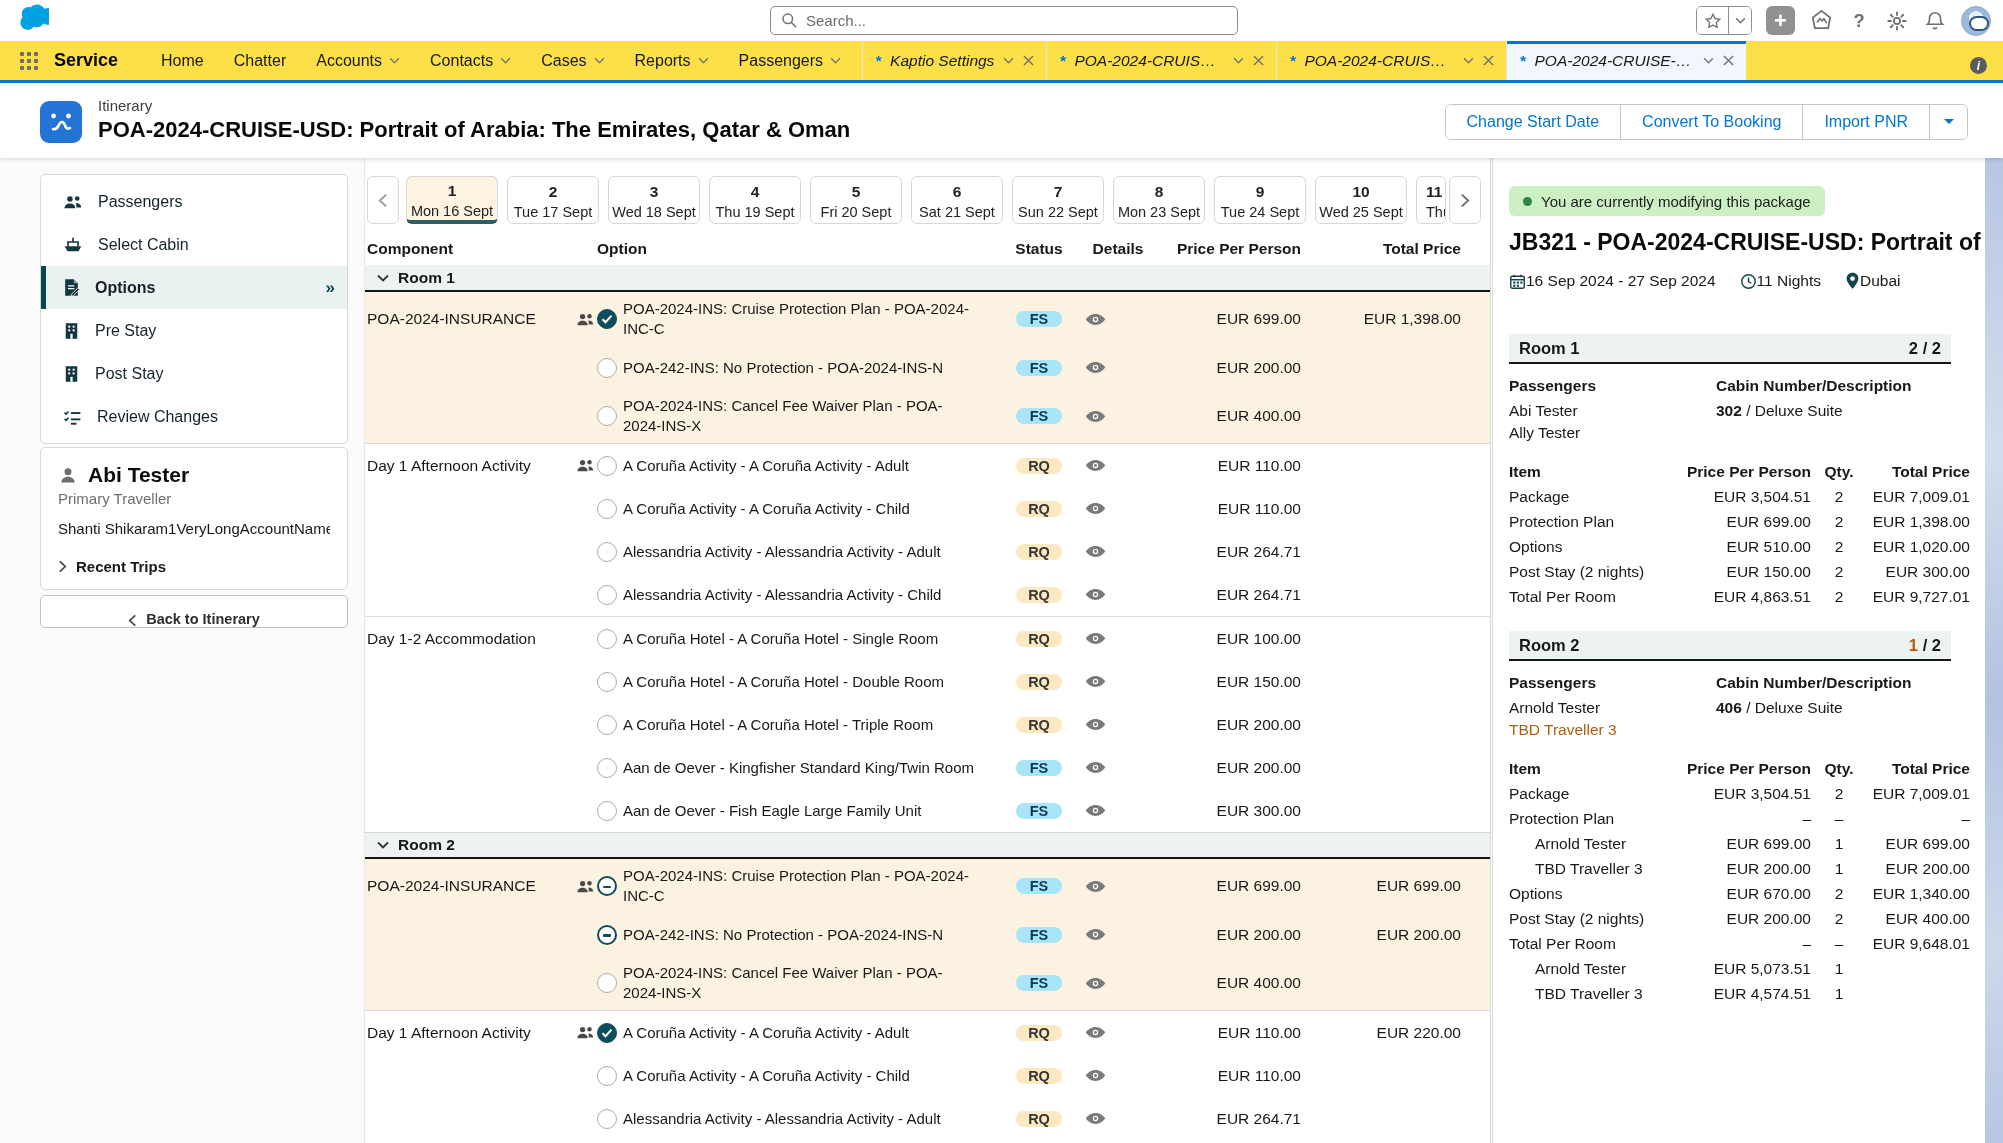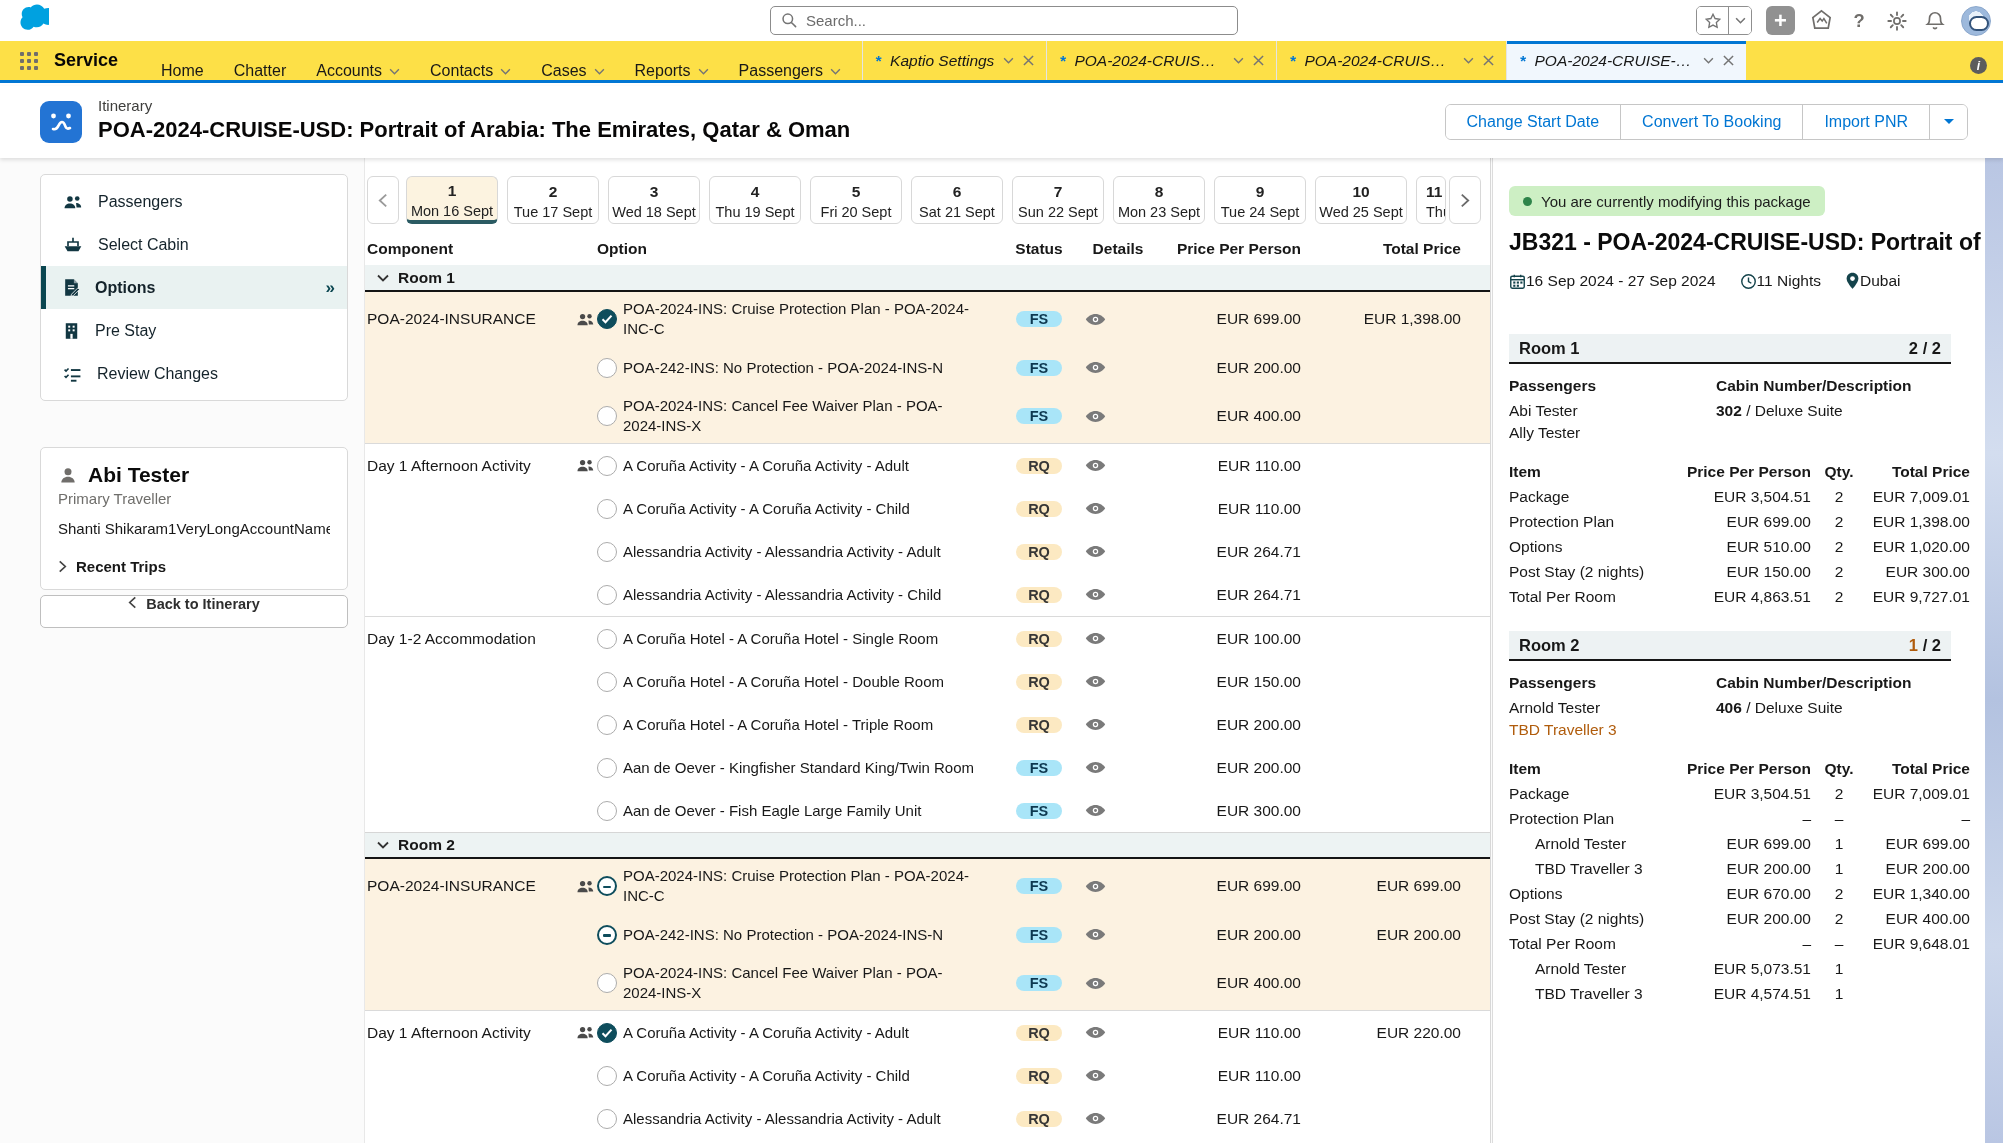--- a/index.html
+++ b/index.html
@@ -26,21 +26,21 @@
     border:1px solid #8aa7cc; position:relative; overflow:hidden;}
   .avatar::after { content:""; position:absolute; left:7px; top:9px; width:16px; height:11px; border-radius:8px; background:#fff;
     border:2px solid #33537a; }
 
   
   .nav { position:absolute; left:0; top:41px; width:2003px; height:42px; background:#fde047;
     border-bottom:3px solid #0176d3; display:flex; align-items:stretch; }
   .waffle { display:grid; grid-template-columns:repeat(3,4px); grid-gap:3px; align-self:center; margin-left:20px; }
   .waffle i { width:4px; height:4px; border-radius:1px; background:#706e6b; }
   .appname { align-self:center; margin-left:16px; font-size:18px; font-weight:700; color:#080707; }
-  .navitems { display:flex; margin-left:28px; align-items:flex-end; }
+  .navitems { display:flex; margin-left:28px; align-items:center; }
   .navitem { display:flex; align-items:center; gap:7px; padding:0 15px; font-size:16px; color:#181818; cursor:pointer; }
   .tabs { display:flex; margin-left:6px; align-items:stretch; }
   .tab { display:flex; align-items:center; padding:0 12px; gap:9px; border-left:1px solid #e4e4e4; font-size:15.5px;
     font-style:italic; color:#181818; max-width:240px; cursor:pointer;}
   .tab .star { color:#0176d3; font-weight:700; }
   .tab .lbl { white-space:nowrap; overflow:hidden; text-overflow:ellipsis; max-width:150px; }
   .tab.active { background:#f1f7fd; box-shadow:inset 0 3px 0 #0176d3; border-left:1px solid #e4e4e4; }
   .tab.active .lbl { max-width:170px; }
   .navinfo { position:absolute; right:16px; top:16px; width:17px; height:17px; border-radius:50%; background:#5c5c5c;
     color:#fff; font-size:12px; font-weight:700; display:flex; align-items:center; justify-content:center; font-style:italic;}
@@ -69,21 +69,21 @@
     cursor:pointer; position:relative; }
   .sitem.active { background:#e9f2f1; border-left:5px solid #0a4650; padding-left:17px; font-weight:700; }
   .sitem .chev2 { position:absolute; right:14px; color:#0a4650; font-weight:700; font-size:17px; letter-spacing:-2px;}
   .side-trav { position:absolute; left:40px; top:447px; width:308px; background:#fff; border:1px solid #d9d9d9;
     border-radius:5px; padding:15px 17px 14px 17px; }
   .trav-name { display:flex; align-items:center; gap:10px; font-size:21px; font-weight:700; color:#0b0b0b;}
   .trav-role { font-size:15px; color:#6f6e6b; margin-top:3px; margin-left:0px;}
   .trav-acct { font-size:15px; color:#181818; margin-top:13px; white-space:nowrap; overflow:hidden;}
   .trav-recent { margin-top:21px; display:flex; align-items:center; gap:9px; font-size:15px; font-weight:700; cursor:pointer;}
   .backbtn { position:absolute; left:40px; top:595px; width:308px; height:33px; background:#fff; border:1px solid #bfbfbf;
-    border-radius:5px; display:flex; align-items:flex-start; justify-content:center; gap:9px; font-size:14.5px; font-weight:700;
+    border-radius:5px; display:flex; align-items:flex-end; justify-content:center; gap:9px; font-size:14.5px; font-weight:700;
     color:#2e2e2e; cursor:pointer;}
 
   
   .main { position:absolute; left:364px; top:158px; width:1127px; height:985px; background:#fff;
     border-left:1px solid #e8e8e8; border-right:1px solid #d8d8d8; overflow:hidden; }
   .daysbar { position:relative; margin-top:18px; height:50px; }
   .daynav { position:absolute; top:0; width:32px; height:48px; border:1px solid #d8d8d8; border-radius:6px;
     background:#fff; display:flex; align-items:center; justify-content:center; cursor:pointer; color:#747474;}
   .daynav.prev { left:2px; } .daynav.next { left:1084px; }
   .days { position:absolute; left:41px; top:0; width:1040px; display:flex; gap:9px; overflow:hidden; }
@@ -412,20 +412,35 @@
             <rect x="6" y="9" width="2.4" height="2.4"></rect>
             <rect x="11.4" y="9" width="2.4" height="2.4"></rect>
             <rect x="8.6" y="14.5" width="2.8" height="6"></rect>
           </g>
         </svg>
       </span>
       <span>Pre Stay</span>
     </div>
     <div class="sitem">
       <span>
+        <svg width="17" height="18" viewBox="0 0 20 22">
+          <rect x="3" y="1.5" width="14" height="19" fill="#123742"></rect>
+          <g fill="#fff">
+            <rect x="6" y="4.5" width="2.4" height="2.4"></rect>
+            <rect x="11.4" y="4.5" width="2.4" height="2.4"></rect>
+            <rect x="6" y="9" width="2.4" height="2.4"></rect>
+            <rect x="11.4" y="9" width="2.4" height="2.4"></rect>
+            <rect x="8.6" y="14.5" width="2.8" height="6"></rect>
+          </g>
+        </svg>
+      </span>
+      <span>Post Stay</span>
+    </div>
+    <div class="sitem">
+      <span>
         <svg width="19" height="16" viewBox="0 0 24 20">
           <g stroke="#123742" stroke-width="2" fill="none">
             <path d="M2 4.5l1.8 1.8L7 3"></path>
             <path d="M2 12.5l1.8 1.8L7 11"></path>
           </g>
           <g stroke="#123742" stroke-width="2.4">
             <line x1="10" y1="5" x2="22" y2="5"></line>
             <line x1="10" y1="13" x2="22" y2="13"></line>
             <line x1="10" y1="18.5" x2="17" y2="18.5"></line>
           </g>

